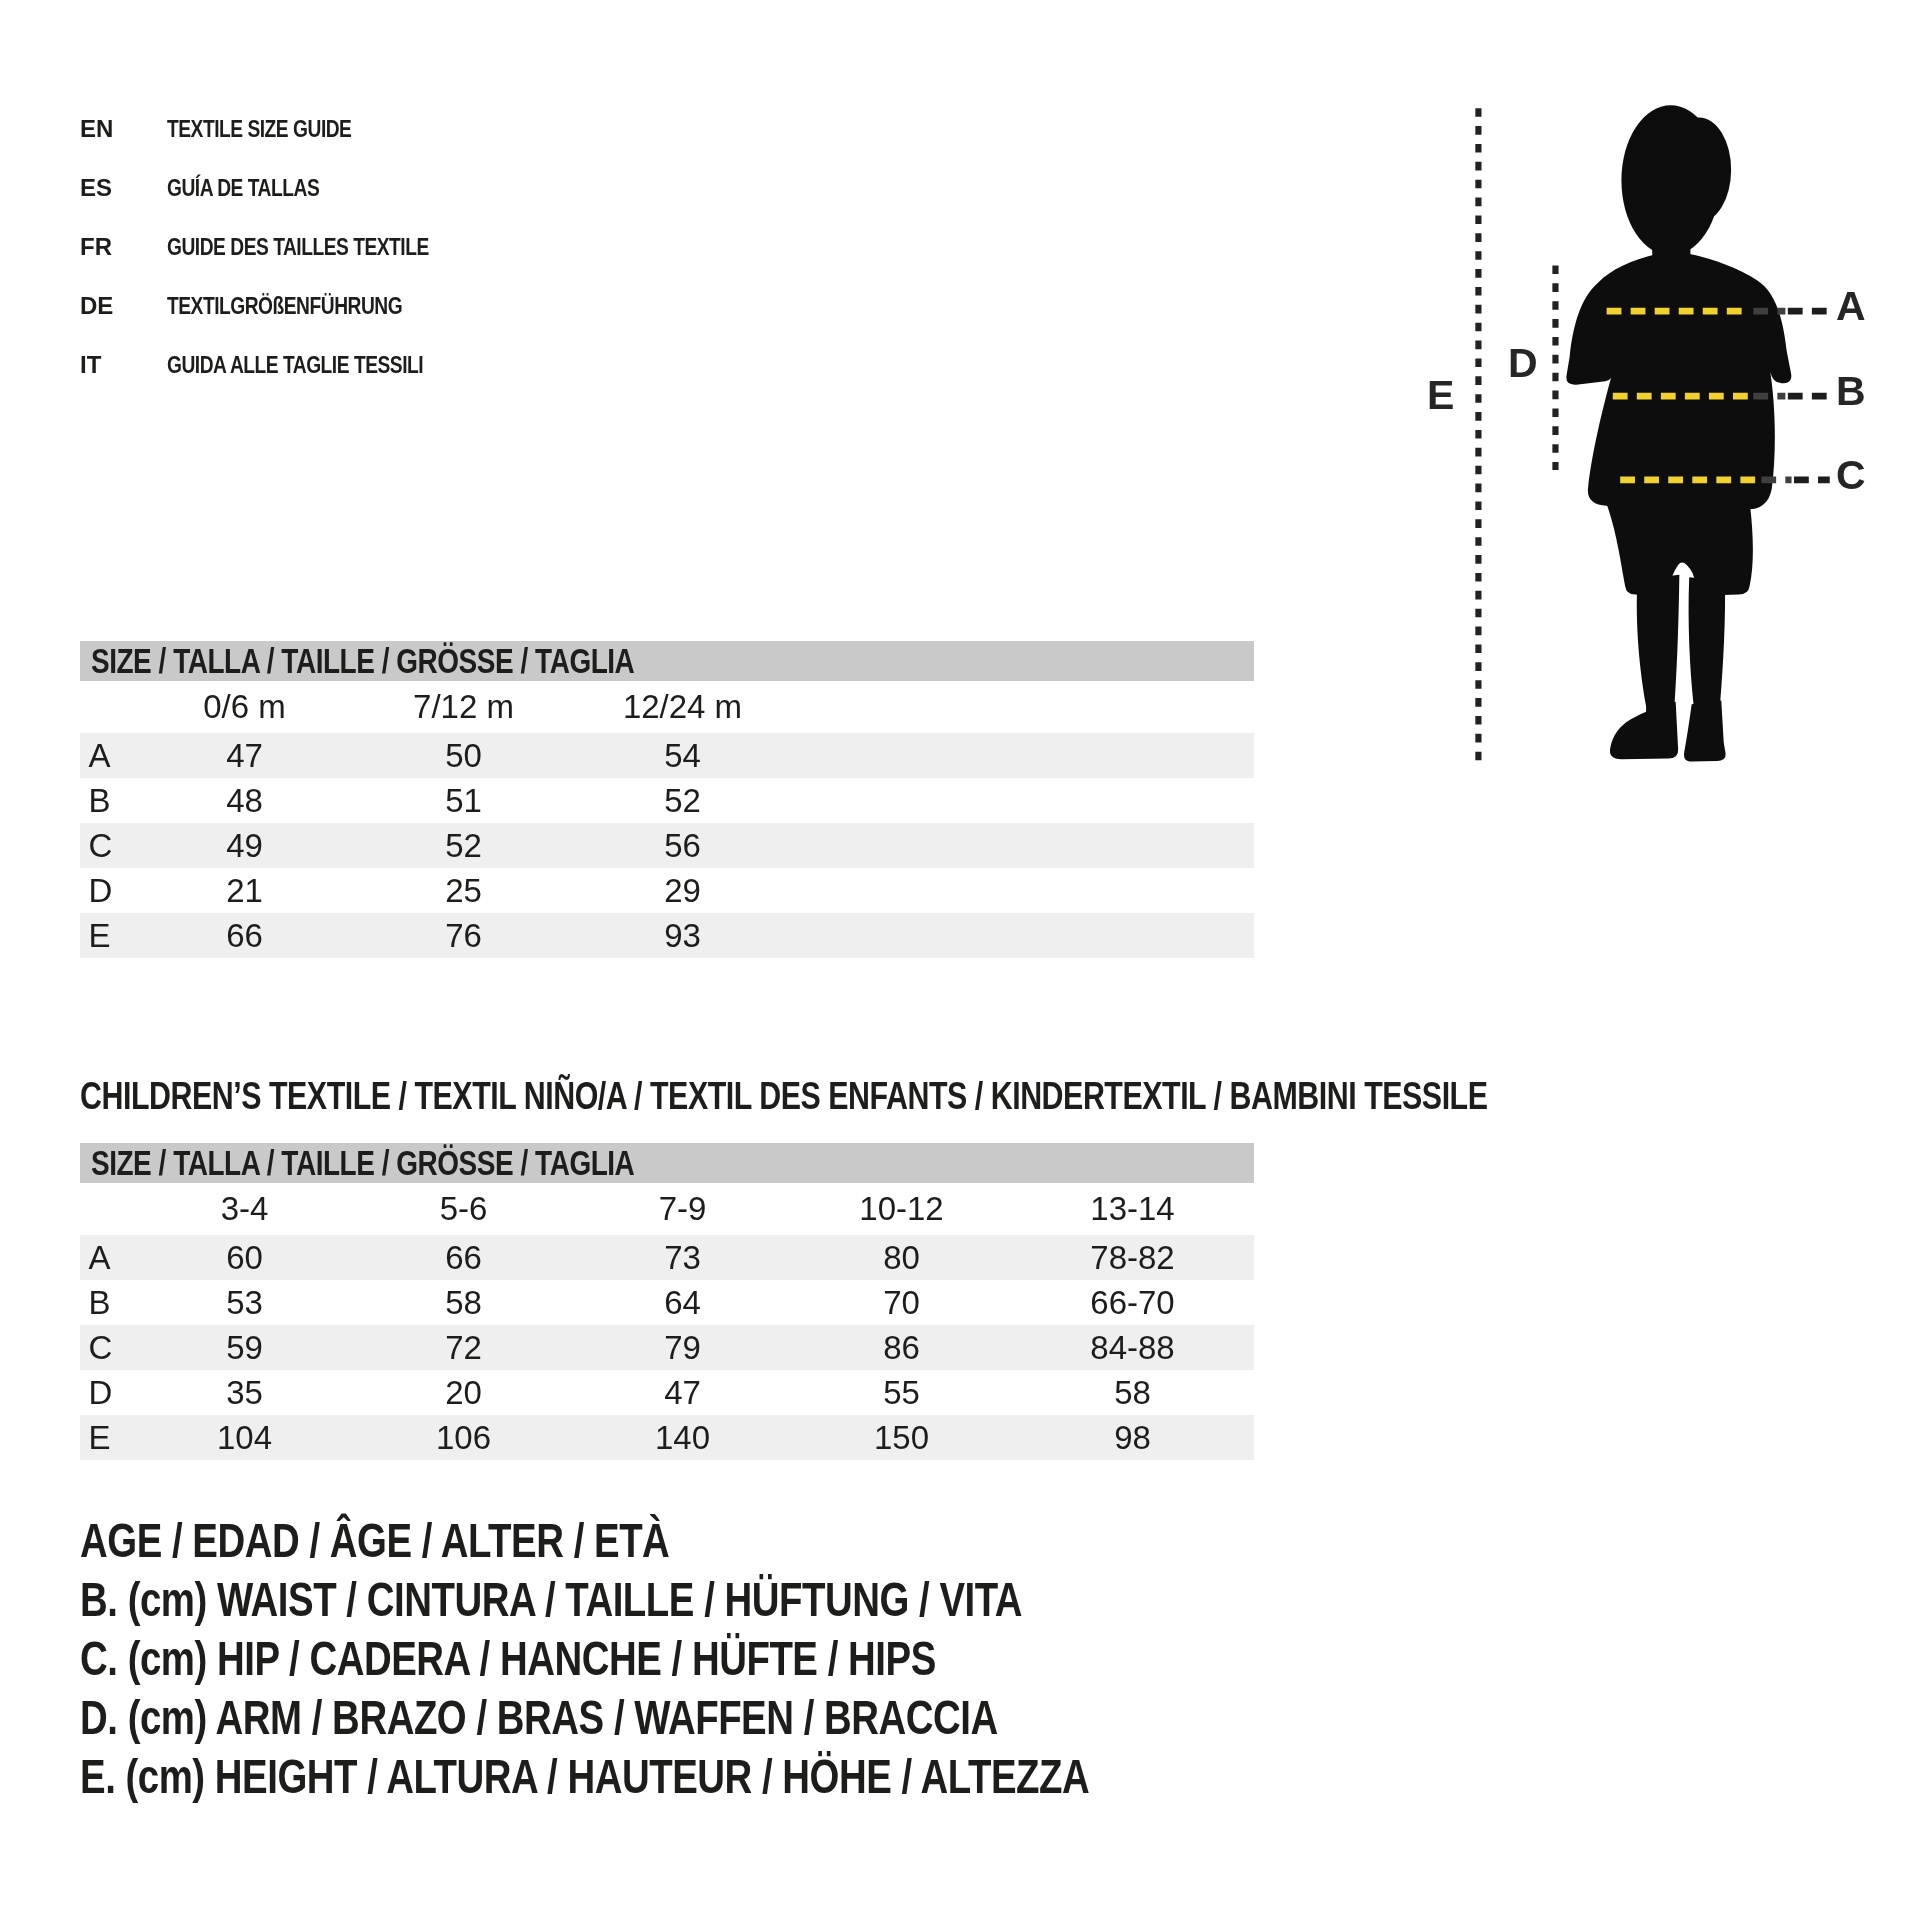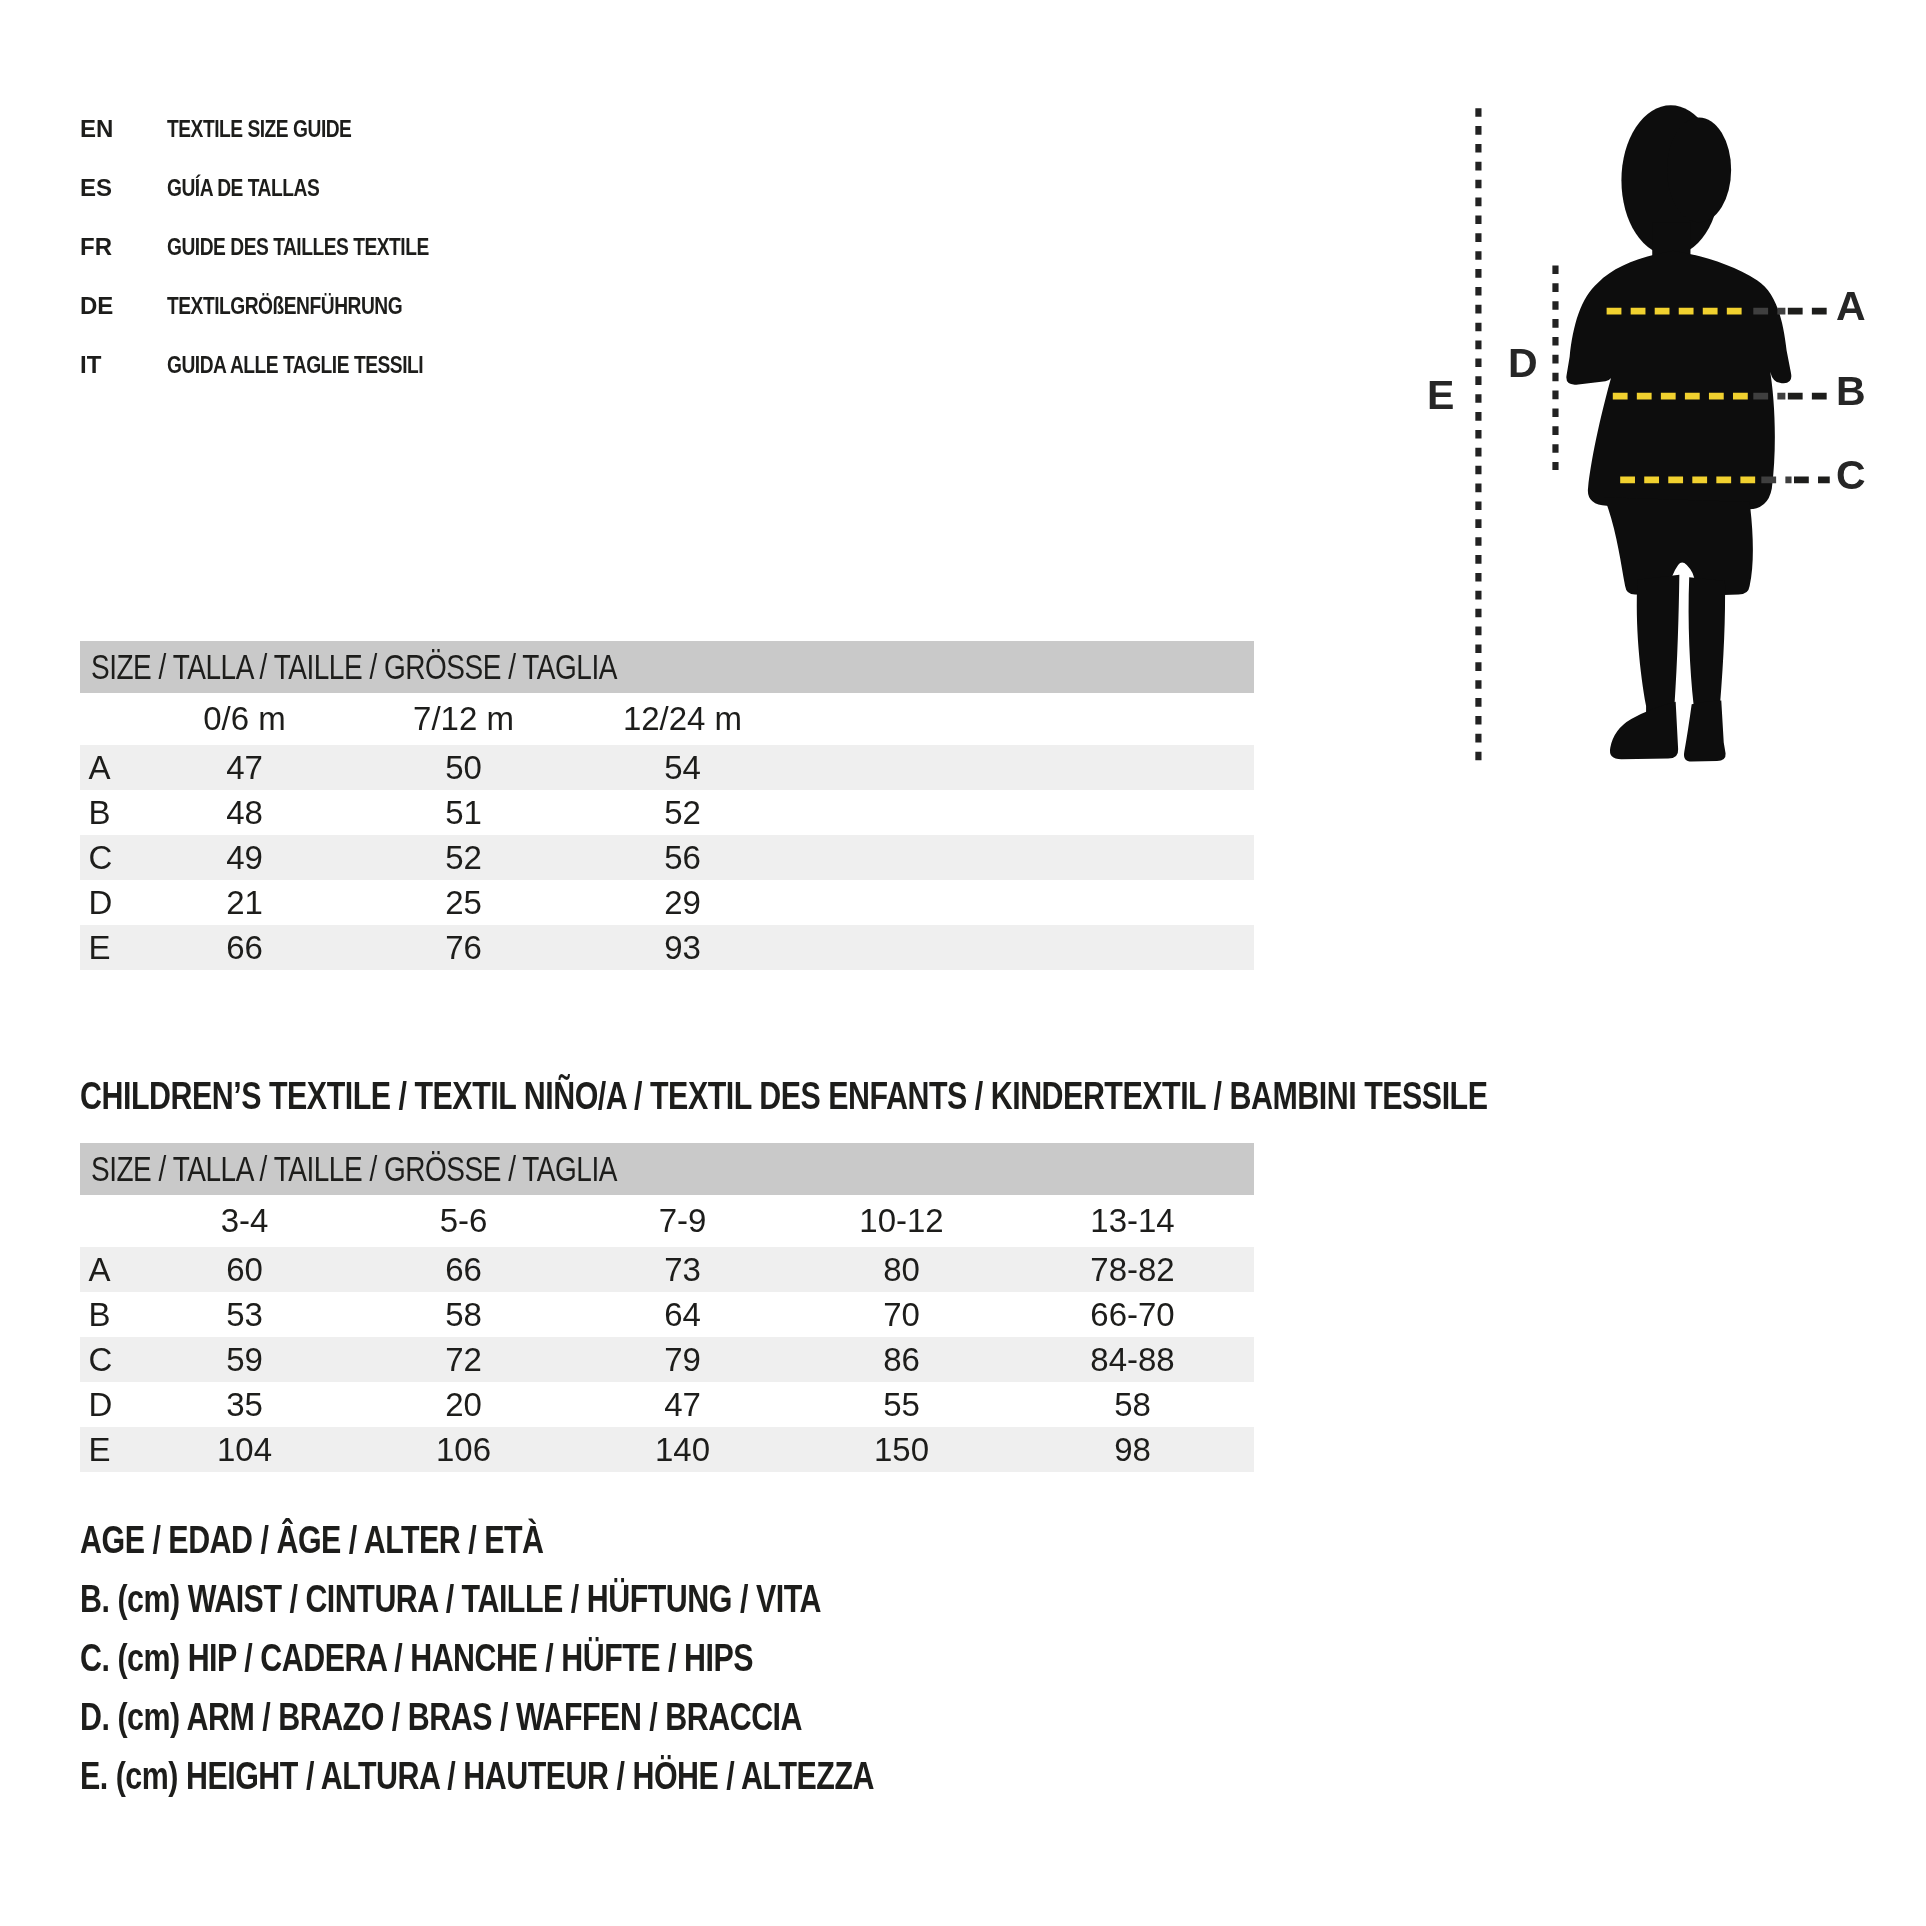--- a/index.html
+++ b/index.html
@@ -9,31 +9,31 @@
         white-space:nowrap;letter-spacing:-0.6px;}
   
   .langs{position:absolute;left:80px;top:99px;}
   .langrow{display:flex;height:59px;align-items:center;font-size:24px;font-weight:700;}
   .langcode{width:87px;flex:none;}
   
   .tableblock{position:absolute;left:80px;width:1174px;}
   .tb-babies{top:641px;}
   .tb-children{top:1075px;}
   .theading{font-size:38px;font-weight:700;height:68px;}
-  .band{height:52px;background:#c9c9c9;display:flex;align-items:center;
-        padding-left:11px;box-sizing:border-box;font-size:35px;font-weight:400;}
+  .band{height:40px;background:#c9c9c9;display:flex;align-items:center;
+        padding-left:11px;box-sizing:border-box;font-size:35px;font-weight:700;}
   .grid-row{display:grid;grid-template-columns:55px 219px 219px 219px 219px 1fr;
             height:45px;align-items:center;font-size:33px;}
   .grid-row.header{height:52px;}
   .grid-row .c{text-align:center;}
   .grid-row .l{padding-left:8.6px;}
   .grid-row.odd{background:#efefef;}
   
   .legend{position:absolute;left:80px;top:1511px;}
-  .legendrow{height:59px;display:flex;align-items:center;font-size:38px;font-weight:700;}
+  .legendrow{height:59px;display:flex;align-items:center;font-size:48px;font-weight:700;}
   
   .figure{position:absolute;left:1466px;top:99px;width:460px;height:678px;}
   .figure svg{position:absolute;left:0;top:0;}
   .mlabel{position:absolute;font-size:41px;font-weight:700;color:#262626;}
 </style>
 </head>
 <body>
 
 <div id="canvas">
 

